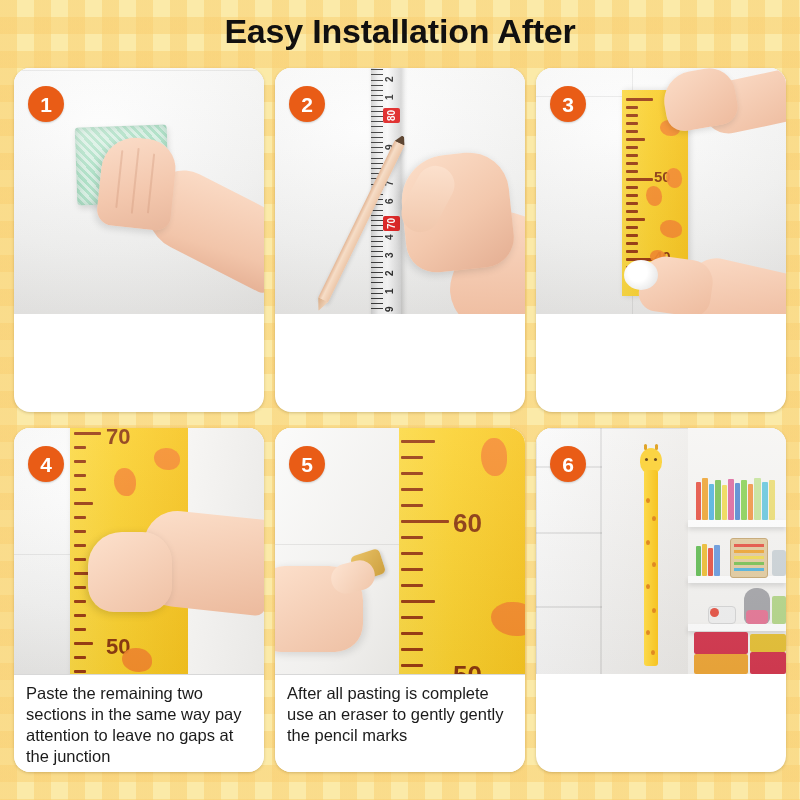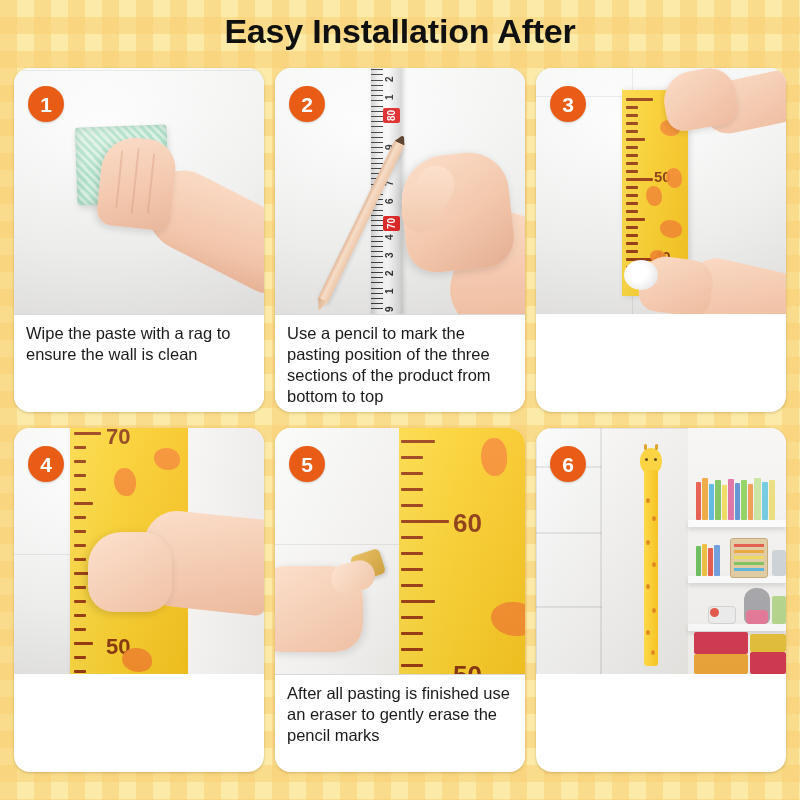--- a/index.html
+++ b/index.html
@@ -232,21 +232,20 @@
       <div class="rag"></div>
       <div class="arm1"></div>
       <div class="hand1">
         <div class="finger" style="left:18px;top:14px;height:58px;"></div>
         <div class="finger" style="left:34px;top:10px;height:66px;"></div>
         <div class="finger" style="left:50px;top:14px;height:60px;"></div>
       </div>
       <div class="gloss"></div>
       <div class="badge">1</div>
     </div>
-    <div class="caption">Wipe the paste with a rag to ensure the wall is clean</div>
   </div>
 
   <div class="card">
     <div class="photo">
       <div class="wall"></div>
       <div class="tape">
         <div class="ticks"></div>
         <div class="nums">
           <span style="top:18px;">2</span>
           <span style="top:36px;">1</span>
@@ -267,21 +266,20 @@
             <b>70</b>
           </div>
       </div>
       <div class="pencil"></div>
       <div class="arm2"></div>
       <div class="hand2"></div>
       <div class="thumb2"></div>
       <div class="gloss"></div>
       <div class="badge">2</div>
     </div>
-    <div class="caption">Use a pencil to mark the pasting position of the three sections of the product from bottom to top</div>
   </div>
 
   <div class="card">
     <div class="photo">
       <div class="wall"></div>
       <div class="wall-seam" style="left:0;top:28px;width:250px;height:1px;"></div>
       <div class="wall-seam" style="left:96px;top:0;width:1px;height:246px;"></div>
 
       <div class="ruler r3">
         <div class="tick l" style="top:8px;"></div>
@@ -359,20 +357,21 @@
         <div class="spot" style="left:84px;top:26px;width:26px;height:22px;"></div>
         <div class="spot" style="left:74px;top:160px;width:24px;height:20px;"></div>
         <div class="spot" style="left:52px;top:226px;width:30px;height:24px;"></div>
       </div>
 
       <div class="arm4"></div>
       <div class="hand4"></div>
       <div class="gloss"></div>
       <div class="badge">4</div>
     </div>
+    <div class="caption">Paste the remaining two sections in the same way pay attention to leave no gaps at the junction</div>
   </div>
 
   <div class="card">
     <div class="photo">
       <div class="wall"></div>
       <div class="wall5"></div>
       <div class="wall-seam" style="left:0;top:116px;width:124px;height:1px;z-index:4;"></div>
 
       <div class="ruler r5">
         <div class="tick l" style="top:18px;width:34px;"></div>
@@ -395,21 +394,21 @@
         <div class="spot" style="left:84px;top:16px;width:26px;height:38px;border-radius:50% 50% 45% 55%;"></div>
         <div class="spot" style="left:94px;top:180px;width:46px;height:34px;"></div>
       </div>
 
       <div class="hand5"></div>
       <div class="thumb5"></div>
       <div class="eraser"></div>
       <div class="gloss"></div>
       <div class="badge">5</div>
     </div>
-    <div class="caption">After all pasting is finished use an eraser to gently erase the pencil marks</div>
+    <div class="caption">After all pasting is complete use an eraser to gently gently the pencil marks</div>
   </div>
 
   <div class="card">
     <div class="photo">
       <div class="room"></div>
       <div class="wardrobe">
         <div class="wpanel" style="left:0;top:0;width:64px;height:38px;"></div>
         <div class="wpanel" style="left:0;top:38px;width:64px;height:66px;"></div>
         <div class="wpanel" style="left:0;top:104px;width:64px;height:74px;"></div>
         <div class="wpanel" style="left:0;top:178px;width:64px;height:68px;"></div>

